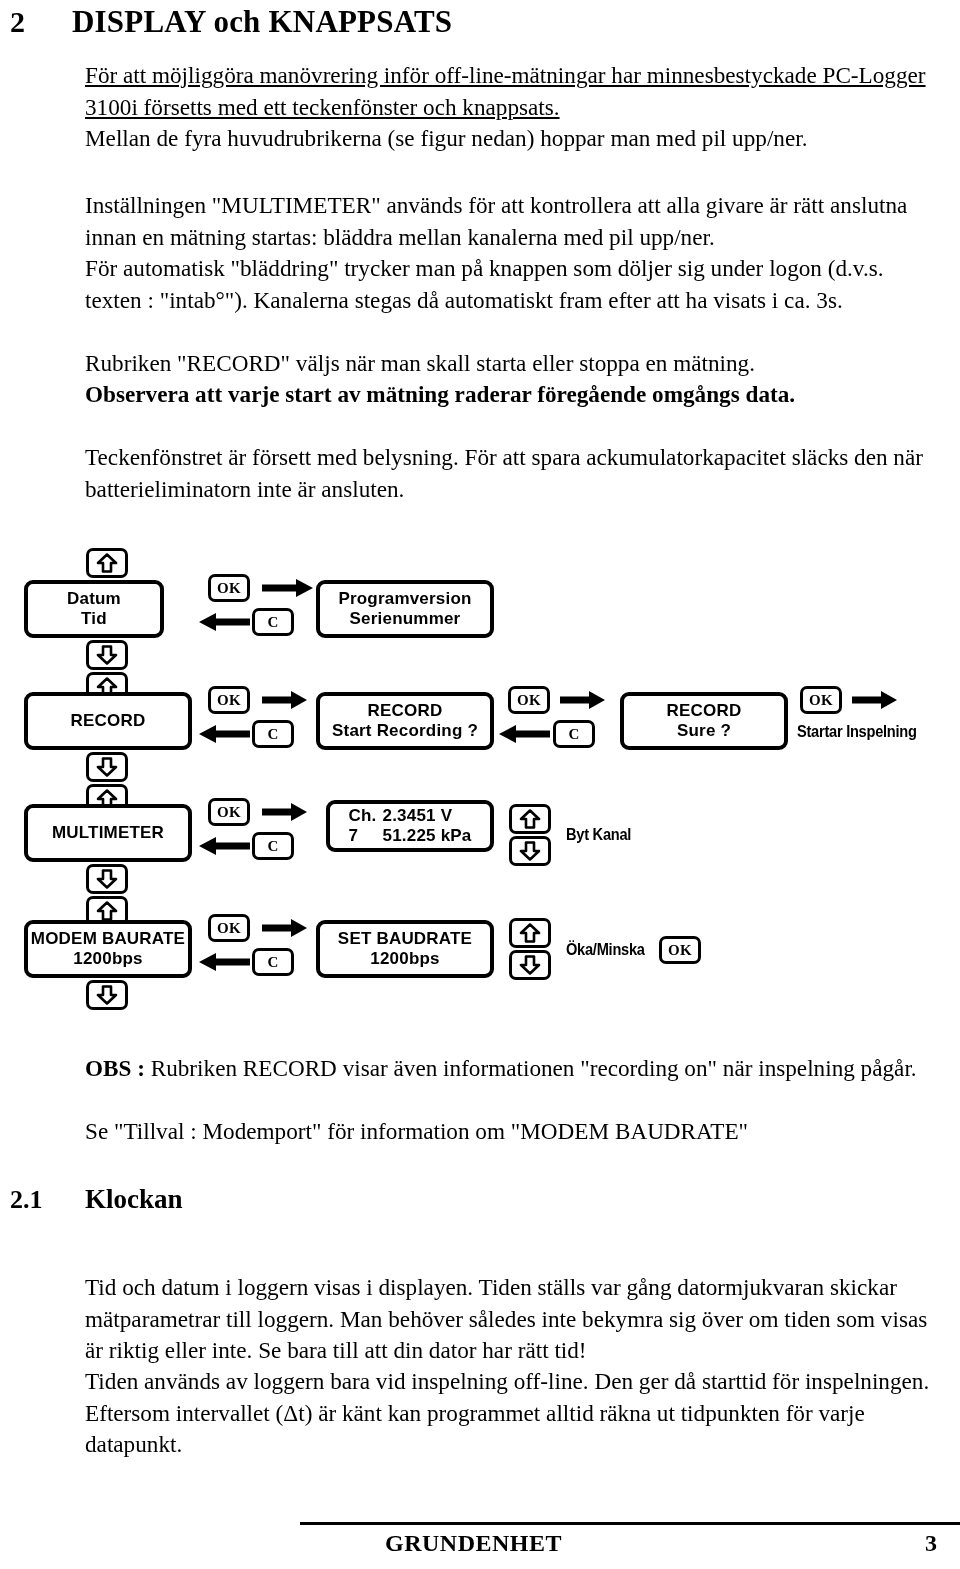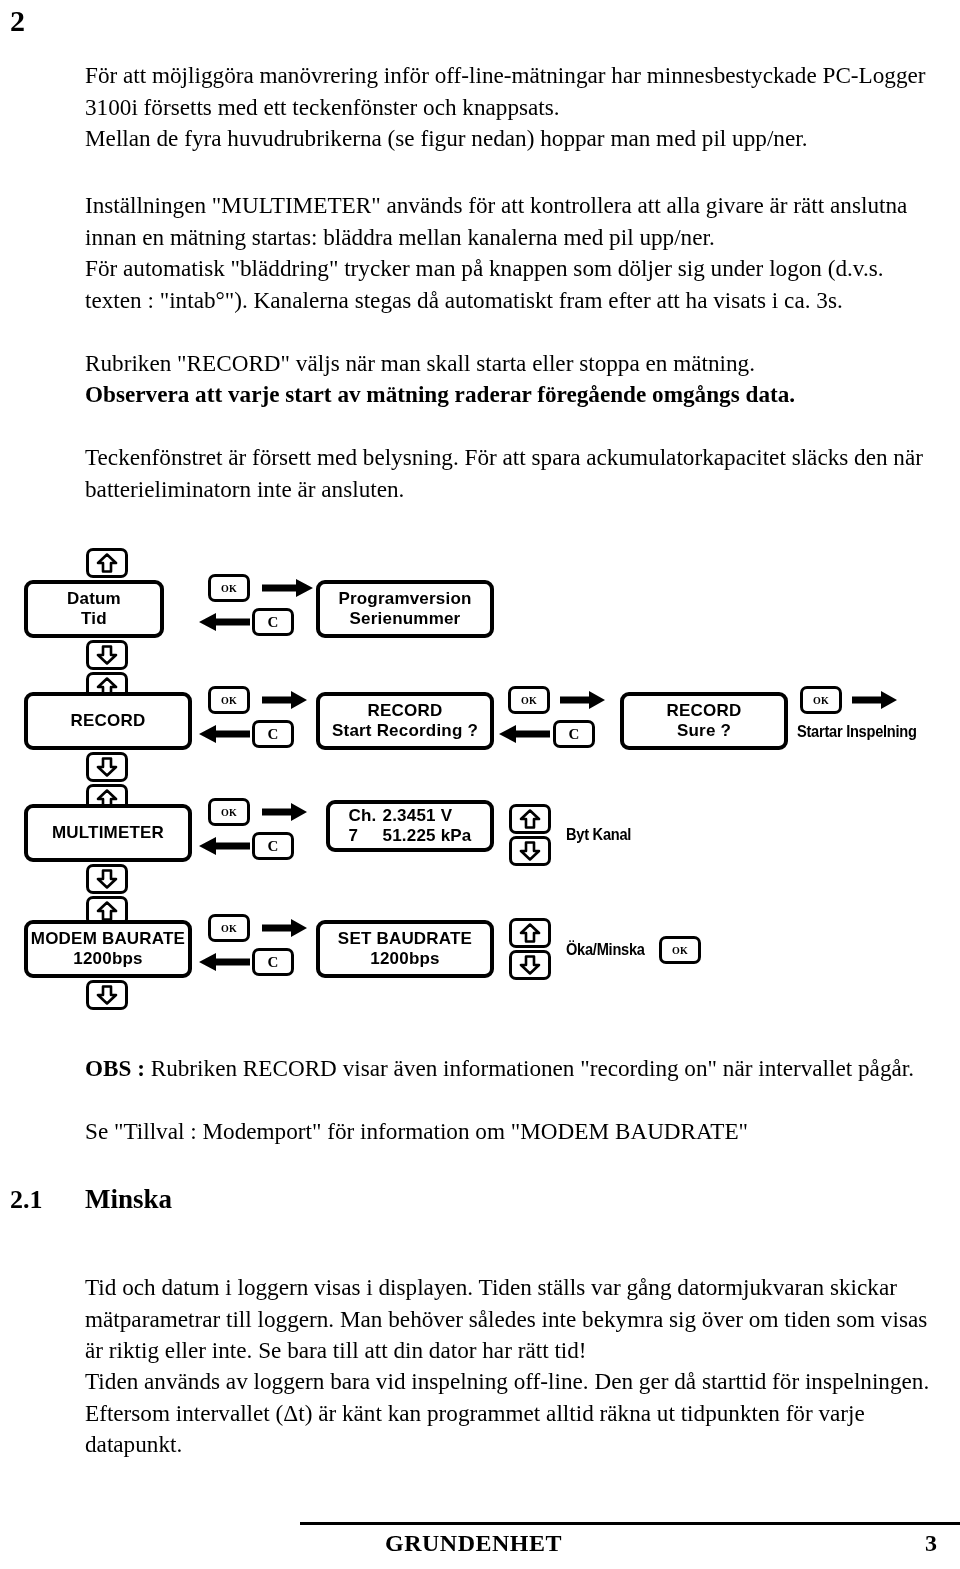--- a/index.html
+++ b/index.html
@@ -147,21 +147,21 @@
 
   
   .key {
     border: 3.5px solid #000;
     border-radius: 7px;
     background: #fff;
     display: flex;
     align-items: center;
     justify-content: center;
     font-family: "Liberation Serif", serif;
-    font-size: 10px;
+    font-size: 15px;
     font-weight: 600;
     letter-spacing: 0.3px;
   }
   .key.c-key { font-size: 15px; }
 
   
   .akey {
     border: 3.5px solid #000;
     border-radius: 7px;
     background: #fff;
@@ -183,23 +183,24 @@
     transform: scaleX(0.86);
     transform-origin: left center;
     white-space: nowrap;
   }
 </style>
 </head>
 <body>
 
 <div class="h1-row">
   <span class="h1-num">2</span>
+  <span class="h1-title">DISPLAY och KNAPPSATS</span>
 </div>
 
-<div class="para" style="top:60px;">För att möjliggöra manövrering inför off-line-mätningar har minnesbestyckade PC-Logger 3100i försetts med ett teckenfönster och knappsats.</div>
+<div class="para" style="top:60px;text-decoration:underline;">För att möjliggöra manövrering inför off-line-mätningar har minnesbestyckade PC-Logger 3100i försetts med ett teckenfönster och knappsats.</div>
 <div class="para" style="top:123px;">Mellan de fyra huvudrubrikerna (se figur nedan) hoppar man med pil upp/ner.</div>
 
 <div class="para" style="top:190px;">Inställningen "MULTIMETER" används för att kontrollera att alla givare är rätt anslutna innan en mätning startas: bläddra mellan kanalerna med pil upp/ner.</div>
 <div class="para" style="top:253px;">För automatisk "bläddring" trycker man på knappen som döljer sig under logon (d.v.s. texten : "intab°"). Kanalerna stegas då automatiskt fram efter att ha visats i ca. 3s.</div>
 <div class="para" style="top:348px;">Rubriken "RECORD" väljs när man skall starta eller stoppa en mätning.</div>
 <div class="para" style="top:379px;font-weight:bold;">Observera att varje start av mätning raderar föregående omgångs data.</div>
 
 <div class="para" style="top:442px;">Teckenfönstret är försett med belysning. För att spara ackumulatorkapacitet släcks den när batterieliminatorn inte är ansluten.</div>
 
 <div id="diagram">
@@ -391,26 +392,26 @@
   <div class="dg sidelab" style="left:566px; top:412px;">Öka/Minska</div>
   <div class="dg key" style="left:659px; top:408px; width:42px; height:28px;">OK</div>
 
   <div class="dg akey" style="left:86px; top:452px; width:42px; height:30px;">
     <svg width="22" height="20" viewBox="0 0 22 20">
         <path d="M11 18.5 L2 10 L7 10 L7 1.5 L15 1.5 L15 10 L20 10 Z" fill="#fff" stroke="#000" stroke-width="2.6" stroke-linejoin="round"></path>
       </svg>
   </div>
 </div>
 
-<div class="para" style="top:1053px;"><b>OBS :</b><span> Rubriken RECORD visar även informationen "recording on" när intervallet pågår.</span></div>
+<div class="para" style="top:1053px;"><b>OBS :</b><span> Rubriken RECORD visar även informationen "recording on" när inspelning pågår.</span></div>
 <div class="para" style="top:1116px;">Se "Tillval : Modemport" för information om "MODEM BAUDRATE"</div>
 
 <div class="h2-row" style="top:1184px;">
   <span class="h2-num">2.1</span>
-  <span class="h2-title">Minska</span>
+  <span class="h2-title">Klockan</span>
 </div>
 
 <div class="para" style="top:1272px;">Tid och datum i loggern visas i displayen. Tiden ställs var gång datormjukvaran skickar mätparametrar till loggern. Man behöver således inte bekymra sig över om tiden som visas är riktig eller inte. Se bara till att din dator har rätt tid!</div>
 <div class="para" style="top:1366px;">Tiden används av loggern bara vid inspelning off-line. Den ger då starttid för inspelningen. Eftersom intervallet (Δt) är känt kan programmet alltid räkna ut tidpunkten för varje datapunkt.</div>
 
 <div class="footer-rule"></div>
 <div class="footer-row">
   <span class="footer-label">GRUNDENHET</span>
   <span class="footer-page">3</span>
 </div>

